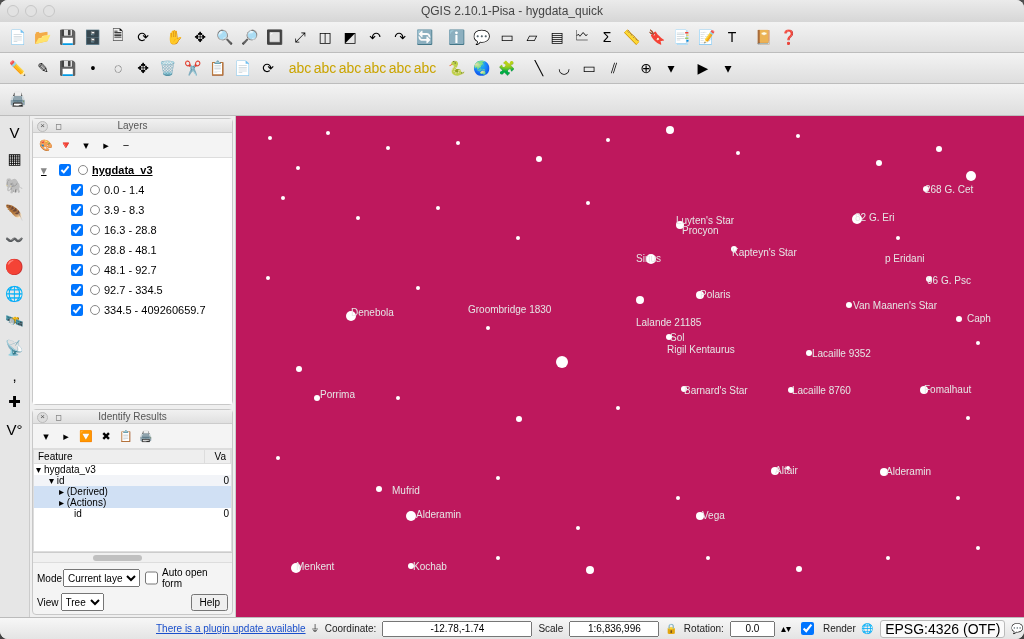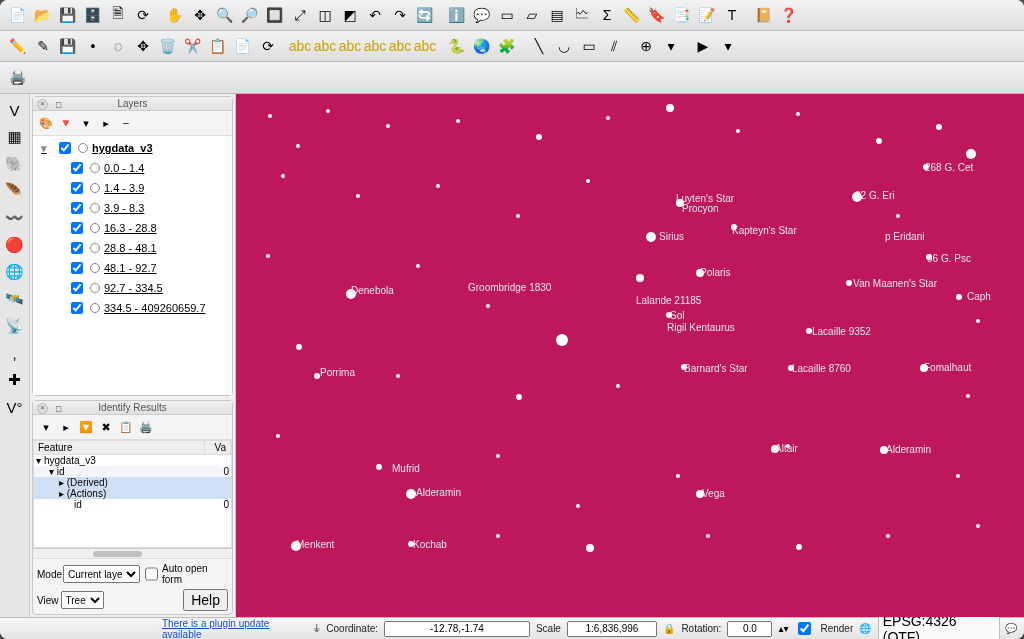--- a/index.html
+++ b/index.html
@@ -16,50 +16,58 @@
   .left-toolbar { width:30px; background:#e6e6e6; border-right:1px solid #ccc; display:flex; flex-direction:column; align-items:center; padding-top:4px; gap:3px; }
   .left-toolbar .lbtn { width:24px; height:24px; display:flex; align-items:center; justify-content:center; font-size:15px; cursor:pointer; border-radius:3px; }
   .panels-col { width:206px; background:#efefef; border-right:1px solid #ccc; display:flex; flex-direction:column; }
   .panel { border:1px solid #c8c8c8; border-radius:4px; margin:2px; background:#f4f4f4; display:flex; flex-direction:column; min-height:0; }
   .panel-hdr { background:linear-gradient(#f1f1f1,#e0e0e0); font-size:10px; color:#555; text-align:center; padding:1px 0; border-bottom:1px solid #ccc; position:relative; }
   .panel-hdr .closebtn { position:absolute; left:4px; top:2px; width:11px; height:11px; border-radius:50%; background:#ddd; border:1px solid #bbb; font-size:8px; line-height:8px; text-align:center; cursor:pointer; }
   .panel-hdr .winbtn { position:absolute; left:20px; top:2px; width:11px; height:11px; font-size:8px; display:flex; align-items:center; justify-content:center; }
   .panel-toolbar { display:flex; gap:2px; padding:3px 4px; border-bottom:1px solid #ddd; }
   .ptb { width:18px; height:18px; display:flex; align-items:center; justify-content:center; font-size:11px; cursor:pointer; border-radius:2px; }
   .layers-tree { flex:1; overflow:auto; font-size:11px; background:#fff; padding:2px 0; }
-  .tree-row { display:flex; align-items:center; gap:4px; padding:1px 2px 1px 8px; line-height:14px;text-decoration:underline; }
+  .tree-row { display:flex; align-items:center; gap:4px; padding:1px 2px 1px 8px; line-height:14px; }
   .tree-row.layer { font-weight:bold; text-decoration:underline; }
   .tree-row .tw { width:10px; color:#888; }
   .tree-row input[type=checkbox]{ width:12px; height:12px; }
   .swatch { width:10px; height:10px; border-radius:50%; background:#fff; border:1px solid #888; display:inline-block; flex:none; }
   .identify-body { flex:1; display:flex; flex-direction:column; min-height:0; }
   .id-grid { flex:1; overflow:hidden; font-size:10px; background:#fff; border:1px solid #ddd; }
   .id-grid .hdr { display:flex; background:#eee; border-bottom:1px solid #ddd; }
   .id-grid .hdr div { padding:1px 4px; border-right:1px solid #ddd; }
   .id-grid .row { display:flex; padding:0px 2px; }
   .id-grid .row:nth-child(odd){ background:#f2f4f8; }
   .id-grid .row.sel { background:#d0e0f4; }
   .id-bottom { padding:3px 4px; font-size:10px; display:flex; flex-direction:column; gap:3px; border-top:1px solid #ddd; }
   .id-bottom select, .id-bottom input { font-size:10px; height:18px; }
   .canvas-wrap { flex:1; background:#be185d; position:relative; overflow:hidden; }
   .star { position:absolute; background:#fff; border-radius:50%; }
   .slabel { position:absolute; color:#e6e6e6; font-size:10px; white-space:nowrap; }
-  .statusbar { height:22px; background:linear-gradient(#f7f7f7,#e4e4e4); border-top:1px solid #bbb; display:flex; align-items:center; font-size:10px; gap:6px; padding:0 6px; }
+  .statusbar { height:22px; background:linear-gradient(#f7f7f7,#e4e4e4); border-top:1px solid #bbb; display:flex; align-items:center; font-size:10px; gap:6px; padding:0 0; }
   .statusbar a { color:#1a4fcb; }
   .statusbar input[type=text]{ height:16px; font-size:10px; text-align:center; }
   .statusbar label { color:#222; }
   .statusbar .crs { border:1px solid #bbb; border-radius:3px; padding:0 4px; background:#fafafa; cursor:pointer; font-size:14px; }
   .scroll-stub { height:10px; background:#f0f0f0; border-top:1px solid #ccc; position:relative; }
   .scroll-stub::before { content:""; position:absolute; left:30%; width:25%; height:6px; top:2px; background:#c0c0c0; border-radius:3px; }
 </style>
 </head>
 <body>
 
 <div class="mac-window">
 
+  <div class="titlebar">
+    <div class="traffic">
+      <span></span>
+      <span></span>
+      <span></span>
+    </div>
+    <div class="title">QGIS 2.10.1-Pisa - hygdata_quick</div>
+  </div>
 
   <div class="toolbar">
     <div class="tbtn">📄</div>
     <div class="tbtn">📂</div>
     <div class="tbtn">💾</div>
     <div class="tbtn">🗄️</div>
     <div class="tbtn">🗎</div>
     <div class="tbtn">⟳</div>
     <div class="sep"></div>
     <div class="tbtn">✋</div>
@@ -174,26 +182,20 @@
               <div class="tree-row">
                 <span style="width:22px"></span>
                 <input type="checkbox" checked="" style="">
                 <span class="swatch"></span>
                 <span>0.0 - 1.4</span>
               </div>
               <div class="tree-row">
                 <span style="width:22px"></span>
                 <input type="checkbox" checked="" style="">
                 <span class="swatch"></span>
-                <span>1.4 - 3.9</span>
-              </div>
-              <div class="tree-row">
-                <span style="width:22px"></span>
-                <input type="checkbox" checked="" style="">
-                <span class="swatch"></span>
                 <span>3.9 - 8.3</span>
               </div>
               <div class="tree-row">
                 <span style="width:22px"></span>
                 <input type="checkbox" checked="" style="">
                 <span class="swatch"></span>
                 <span>16.3 - 28.8</span>
               </div>
               <div class="tree-row">
                 <span style="width:22px"></span>
@@ -261,21 +263,21 @@
             <div style="display:flex; align-items:center; gap:1px">
               <span>Mode</span>
               <select><option>Current laye</option></select>
               <input type="checkbox" style="">
               <span>Auto open form</span>
             </div>
             <div style="display:flex; align-items:center; gap:2px">
               <span>View</span>
               <select><option>Tree</option></select>
               <span style="flex:1"></span>
-              <button style="font-size:14px">Help</button>
+              <button style="font-size:10px">Help</button>
             </div>
           </div>
         </div>
       </div>
     </div>
 
     <div class="canvas-wrap" id="canvas">
         <div class="star" style="left: 32px; top: 20px; width: 4px; height: 4px;"></div>
         <div class="star" style="left: 60px; top: 50px; width: 4px; height: 4px;"></div>
         <div class="star" style="left: 90px; top: 15px; width: 4px; height: 4px;"></div>
@@ -339,21 +341,21 @@
         <div class="star" style="left: 740px; top: 430px; width: 4px; height: 4px;"></div>
         <div class="star" style="left: 430px; top: 218px; width: 6px; height: 6px;"></div>
         <div class="star" style="left: 495px; top: 130px; width: 6px; height: 6px;"></div>
         <div class="star" style="left: 550px; top: 350px; width: 4px; height: 4px;"></div>
         <div class="star" style="left: 690px; top: 160px; width: 6px; height: 6px;"></div>
         <div class="slabel" style="left: 689px; top: 68px;">268 G. Cet</div>
         <div class="slabel" style="left: 619px; top: 96px;">82 G. Eri</div>
         <div class="slabel" style="left: 440px; top: 99px;">Luyten's Star</div>
         <div class="slabel" style="left: 446px; top: 109px;">Procyon</div>
         <div class="slabel" style="left: 496px; top: 131px;">Kapteyn's Star</div>
-        <div class="slabel" style="left: 423px; top: 137px;">Sirius</div>
+        <div class="slabel" style="left: 400px; top: 137px;">Sirius</div>
         <div class="slabel" style="left: 649px; top: 137px;">p Eridani</div>
         <div class="slabel" style="left: 691px; top: 159px;">96 G. Psc</div>
         <div class="slabel" style="left: 464px; top: 173px;">Polaris</div>
         <div class="slabel" style="left: 617px; top: 184px;">Van Maanen's Star</div>
         <div class="slabel" style="left: 115px; top: 191px;">Denebola</div>
         <div class="slabel" style="left: 232px; top: 188px;">Groombridge 1830</div>
         <div class="slabel" style="left: 400px; top: 201px;">Lalande 21185</div>
         <div class="slabel" style="left: 731px; top: 197px;">Caph</div>
         <div class="slabel" style="left: 434px; top: 216px;">Sol</div>
         <div class="slabel" style="left: 431px; top: 228px;">Rigil Kentaurus</div>

